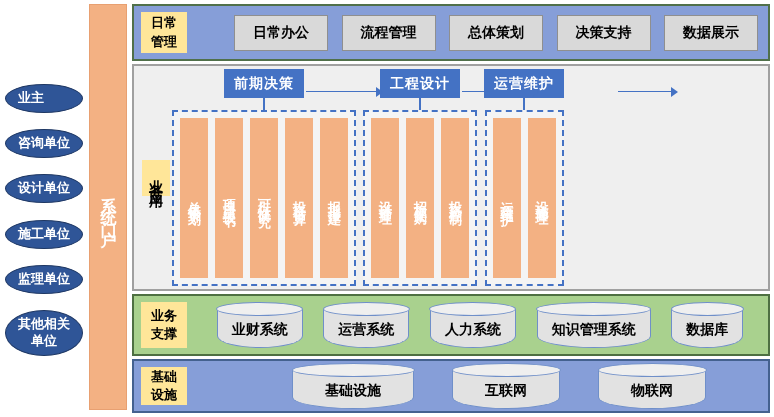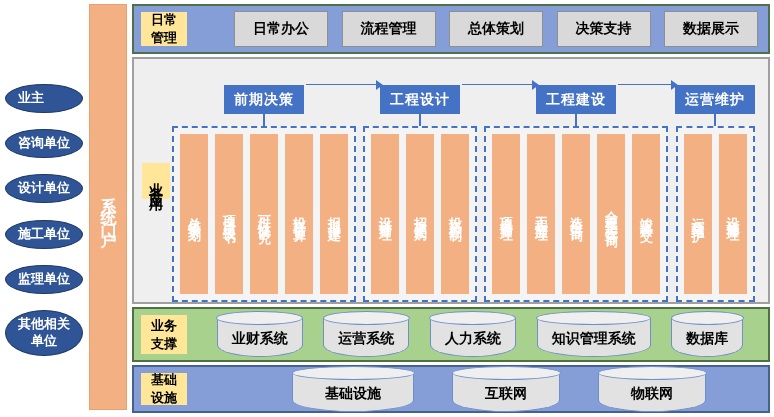--- a/index.html
+++ b/index.html
@@ -35,21 +35,21 @@
     writing-mode:vertical-rl;text-orientation:upright;letter-spacing:5px;padding:8px 4px;font-size:14px;}
 
   
   .btn-row{position:absolute;left:100px;right:10px;top:0;bottom:0;
     display:flex;align-items:center;justify-content:space-between;}
   .gray-btn{min-width:94px;height:36px;background:var(--btn-gray);border:1px solid #8F8F8F;
     display:flex;align-items:center;justify-content:center;font-size:14px;font-weight:600;color:#000;
     padding:8px 8px;box-sizing:border-box;}
 
   
-  .groups{display:flex;align-items:flex-start;gap:7px;margin-left:38px;padding-top:26px;}
+  .groups{display:flex;align-items:flex-start;gap:7px;margin-left:38px;padding-top:3px;}
   .group{display:flex;flex-direction:column;align-items:center;}
   .phase-box{width:80px;height:29px;background:var(--accent);color:#fff;font-size:14px;font-weight:bold;
     display:flex;align-items:center;justify-content:center;letter-spacing:1px;}
   .v-conn{width:2px;height:12px;background:var(--accent);}
   .dash-box{border:2px dashed var(--accent);padding:6px;display:flex;gap:7px;height:160px;box-sizing:content-box;background:rgba(255,255,255,.35);}
   .module-col{width:28px;background:var(--orange);color:#fff;display:flex;align-items:center;justify-content:center;}
   .module-col span{writing-mode:vertical-rl;text-orientation:upright;font-size:13px;font-weight:600;letter-spacing:4px;}
 
   
   .h-arrow{position:absolute;height:10px;pointer-events:none;}
@@ -166,41 +166,20 @@
               </div>
               <div class="module-col">
                 <span>招标采购</span>
               </div>
               <div class="module-col">
                 <span>投资控制</span>
               </div>
             </div>
           </div>
           <div class="group">
-            <div class="phase-box">工程建设</div>
-            <div class="v-conn"></div>
-            <div class="dash-box">
-              <div class="module-col">
-                <span>项目管理</span>
-              </div>
-              <div class="module-col">
-                <span>工程监理</span>
-              </div>
-              <div class="module-col">
-                <span>造价咨询</span>
-              </div>
-              <div class="module-col">
-                <span>全过程工程咨询</span>
-              </div>
-              <div class="module-col">
-                <span>竣工移交</span>
-              </div>
-            </div>
-          </div>
-          <div class="group">
             <div class="phase-box">运营维护</div>
             <div class="v-conn"></div>
             <div class="dash-box">
               <div class="module-col">
                 <span>运营维护</span>
               </div>
               <div class="module-col">
                 <span>设施管理</span>
               </div>
             </div>

